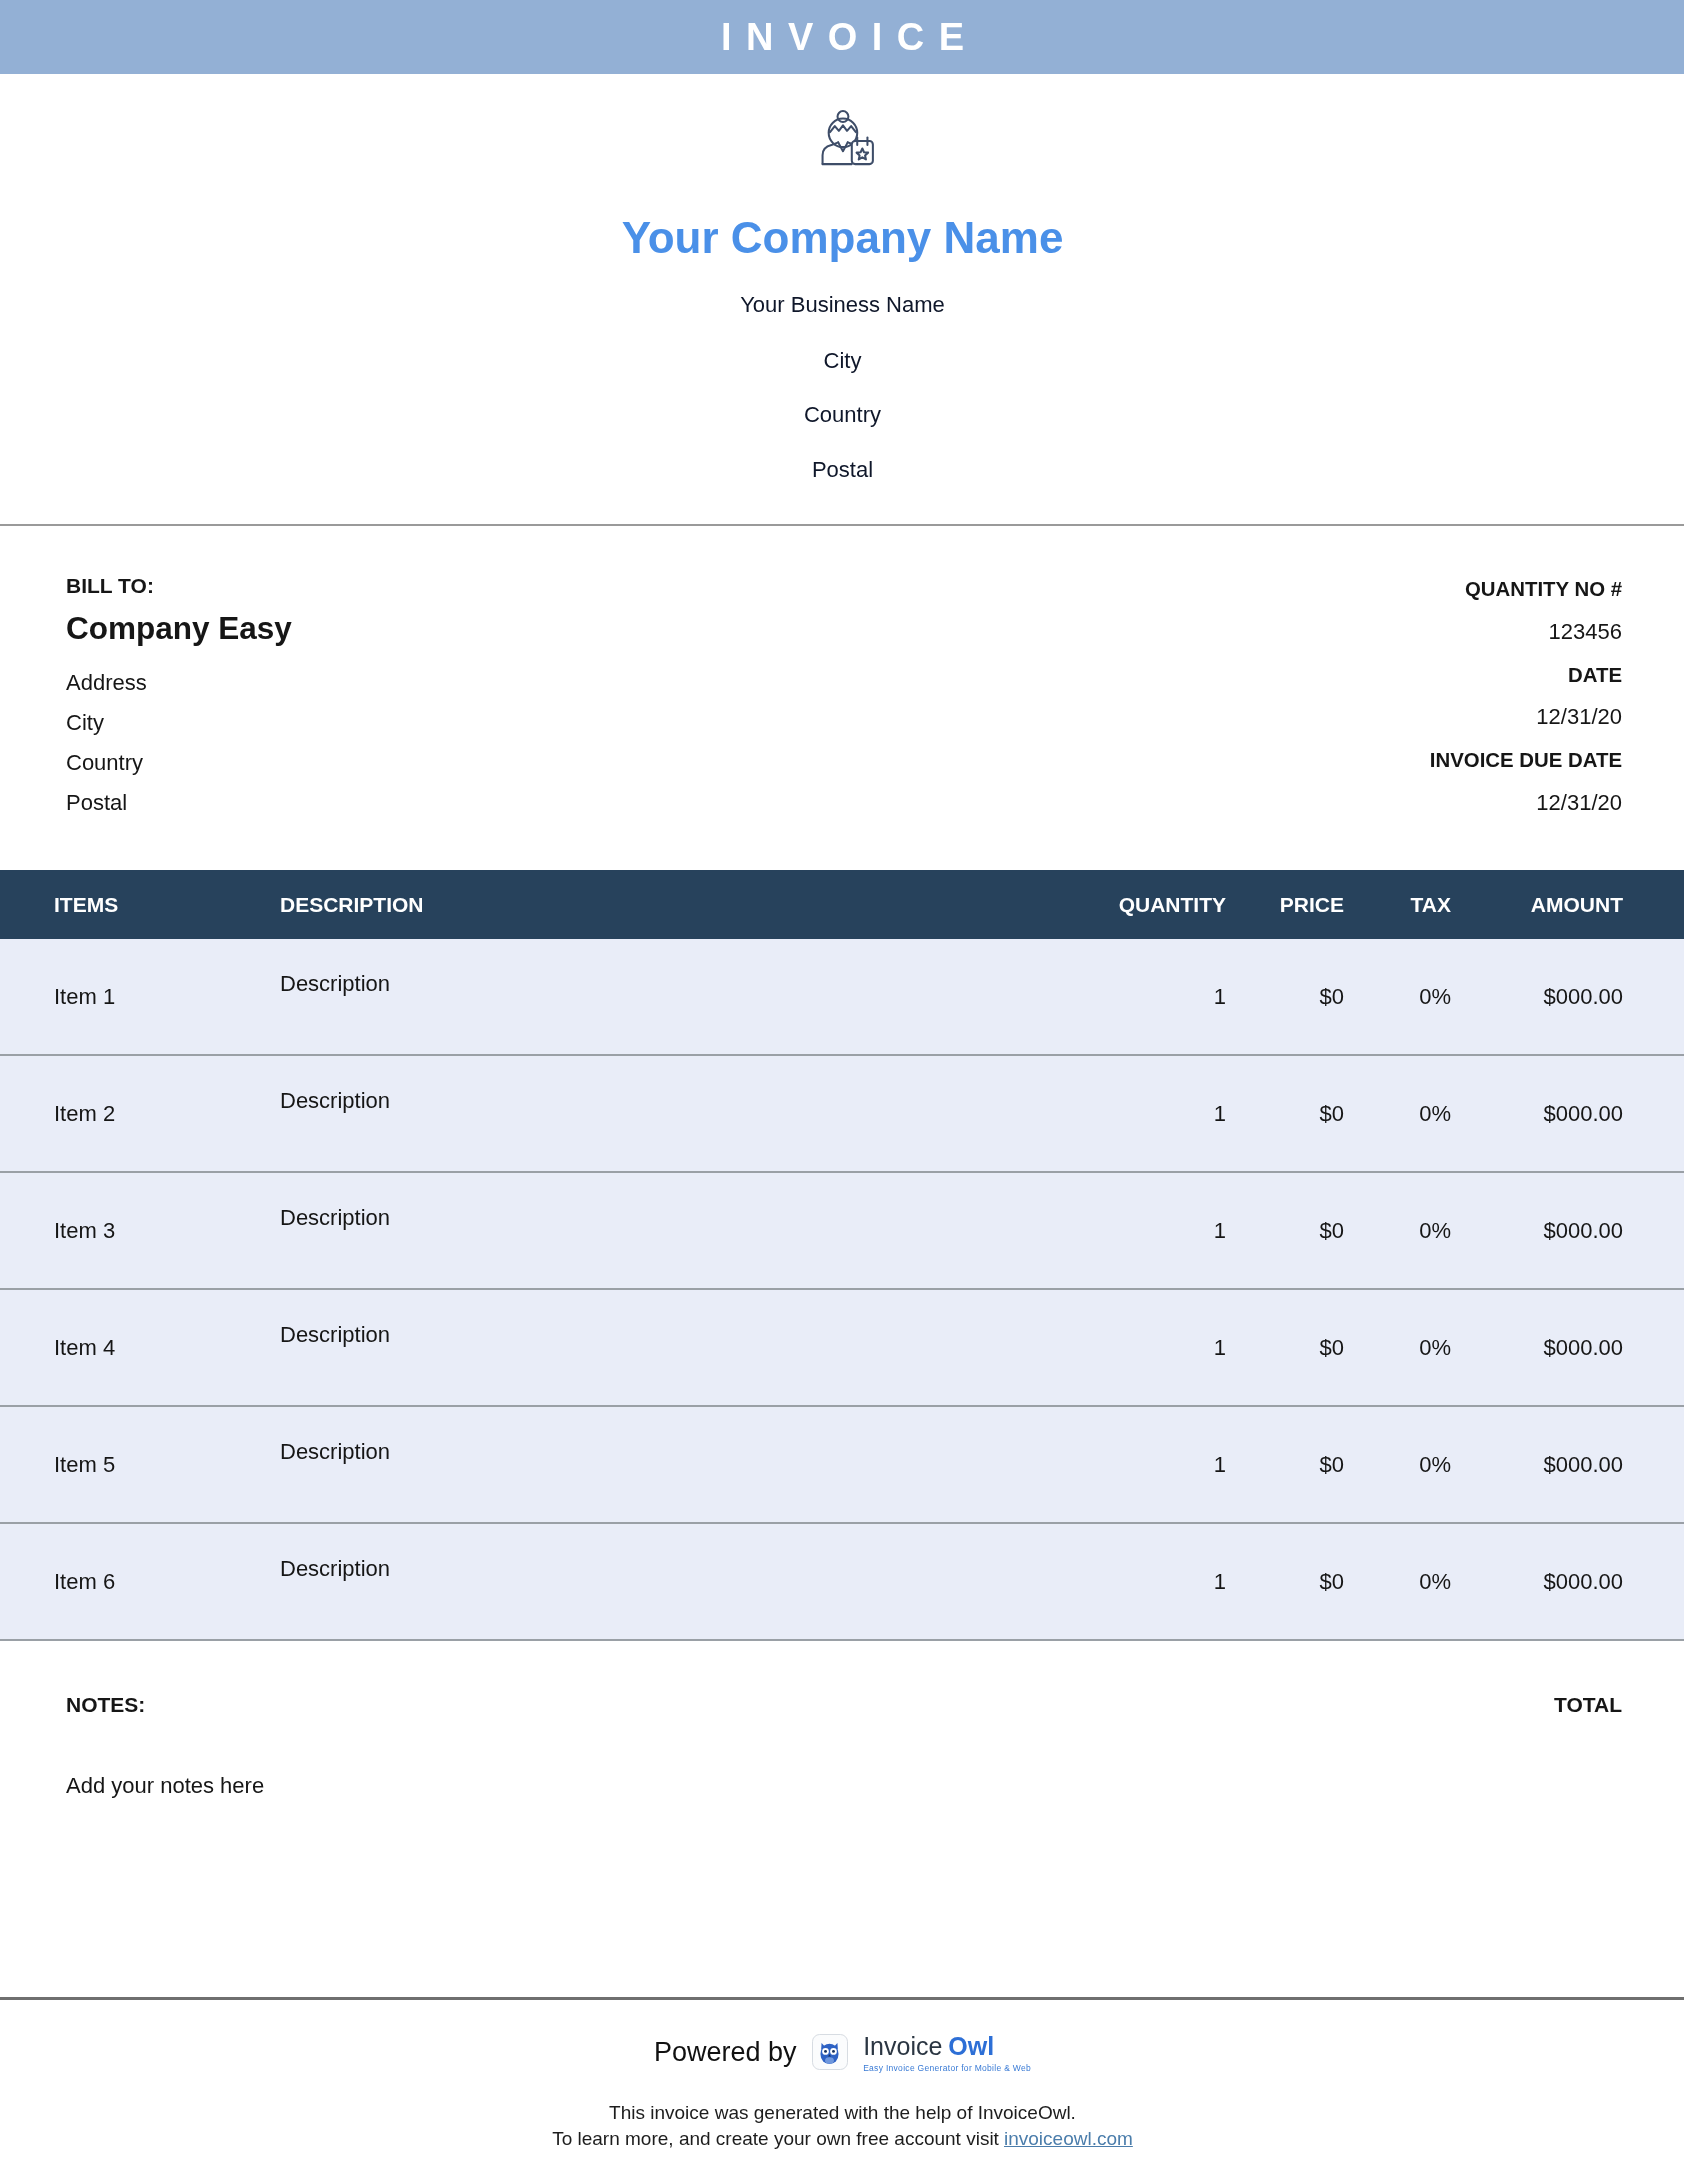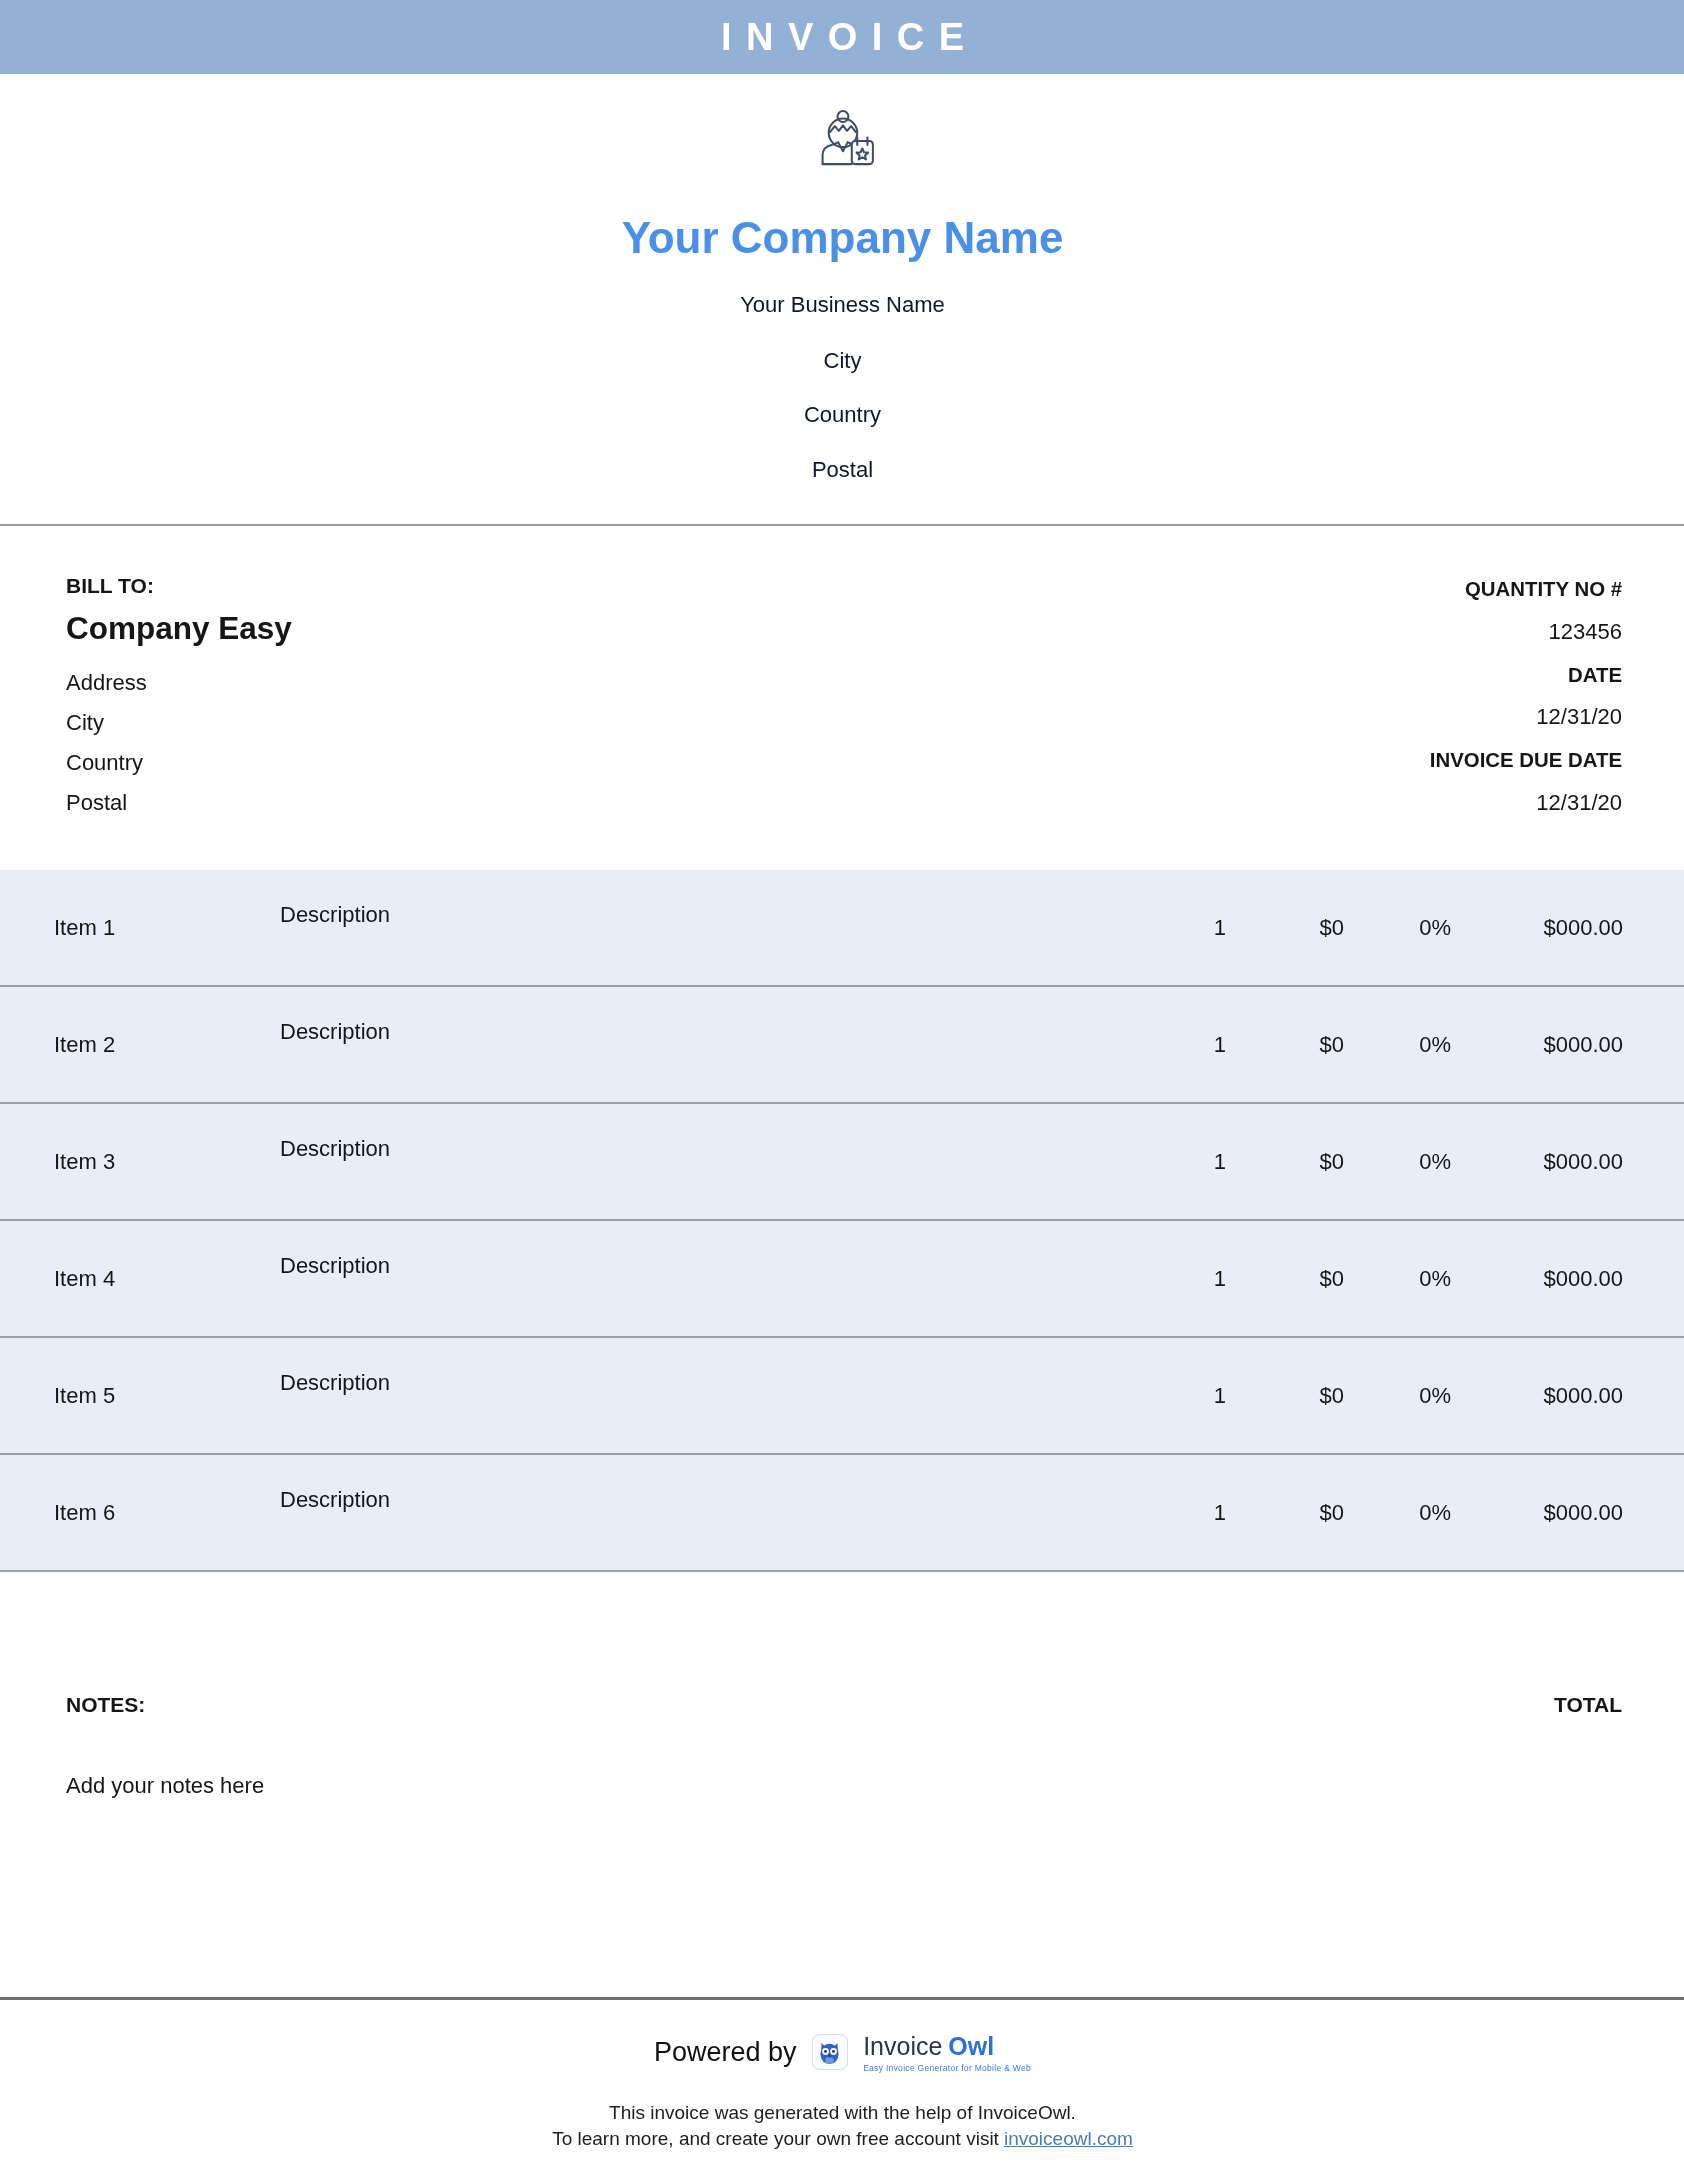--- a/index.html
+++ b/index.html
@@ -105,20 +105,28 @@
   <div class="bt-postal">Postal</div>
 
   <div class="m-no-label">QUANTITY NO #</div>
   <div class="m-no">123456</div>
   <div class="m-date-label">DATE</div>
   <div class="m-date">12/31/20</div>
   <div class="m-due-label">INVOICE DUE DATE</div>
   <div class="m-due">12/31/20</div>
 
   <div class="table">
+    <div class="thead grid-cols">
+      <div>ITEMS</div>
+      <div>DESCRIPTION</div>
+      <div class="num">QUANTITY</div>
+      <div class="num">PRICE</div>
+      <div class="num">TAX</div>
+      <div class="num">AMOUNT</div>
+    </div>
     <div>
 
     <div class="trow grid-cols" style="">
         <div>Item 1</div>
         <div class="desc-cell">
           <span>Description</span>
         </div>
         <div class="num">1</div>
         <div class="num">$0</div>
         <div class="num">0%</div>

